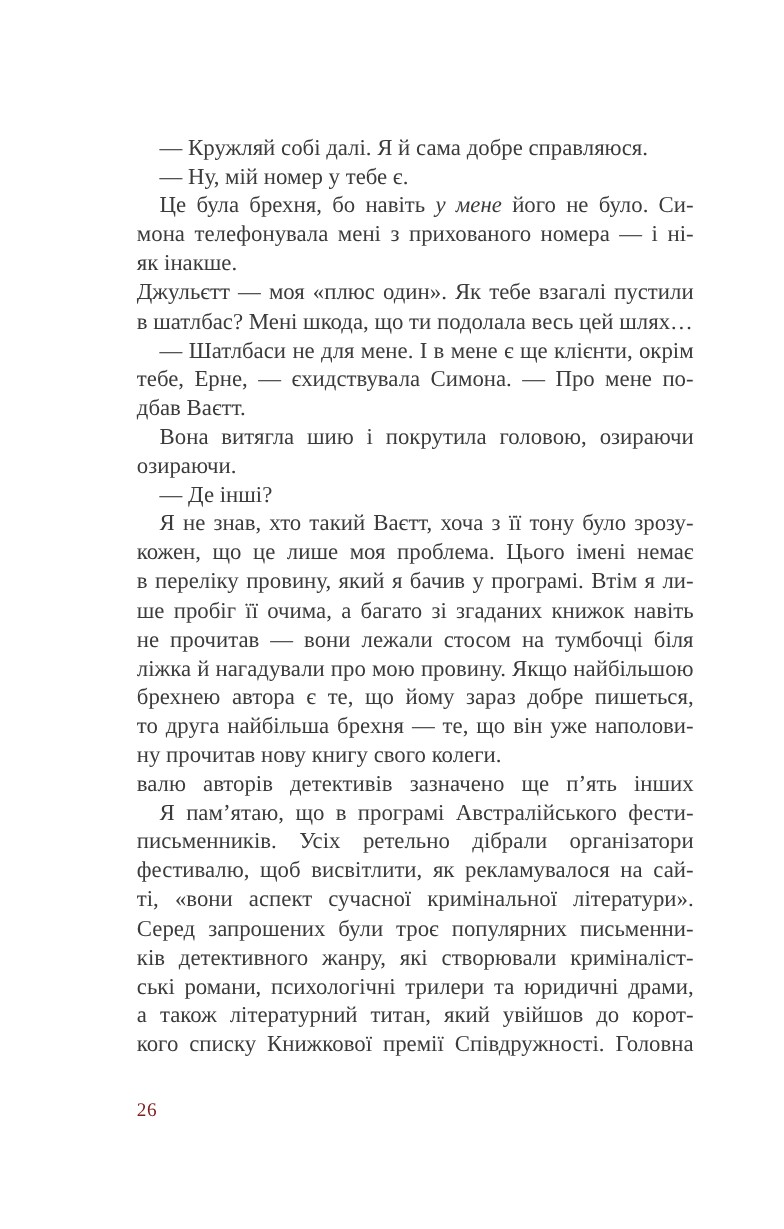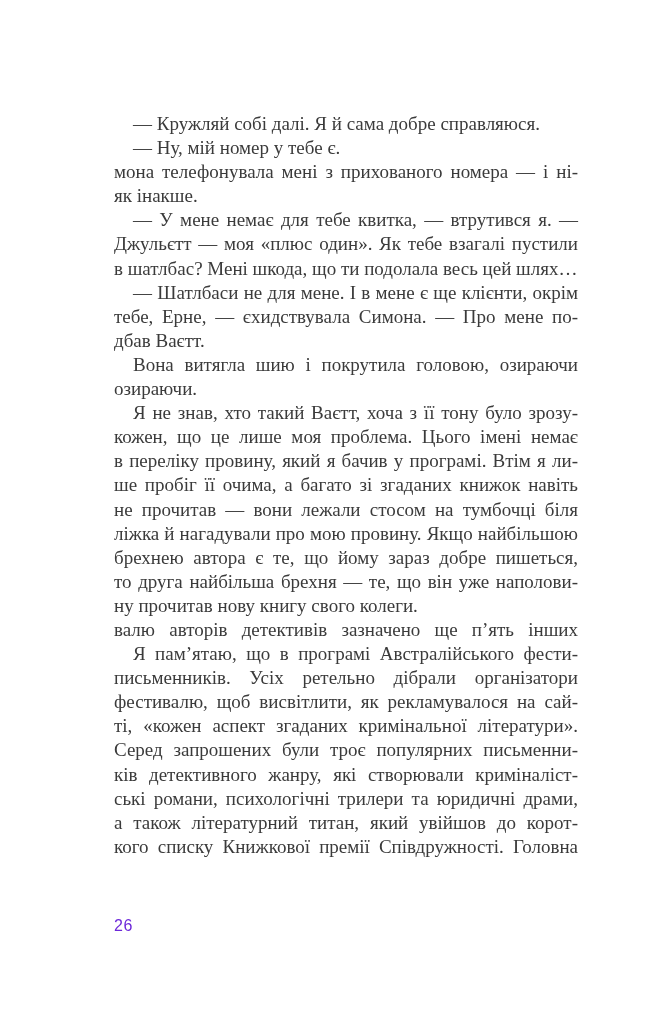--- a/index.html
+++ b/index.html
@@ -39,58 +39,59 @@
     text-indent: 19px;
     text-align: center;
   }
   .line .italic {
     font-style: italic;
   }
   .page-number {
     position: absolute;
     left: 114px;
     top: 917px;
-    color: #6d28d9;
-    font-family: Liberation Sans, sans-serif;
+    color: #7f1d1d;
+    font-family: Liberation Serif, serif;
     font-size: 16px;
     font-weight: 500;
     letter-spacing: 0.5px;
   }
 </style>
 </head>
 <body>
 
 <div class="screen">
   <div class="text-block">
       <div class="line indent last"><span>— Кружляй собі далі. Я й сама добре справляюся.</span></div>
       <div class="line indent last"><span>— Ну, мій номер у тебе є.</span></div>
+      <div class="line indent"><span>Це була брехня, бо навіть </span><span class="italic">у мене</span><span> його не було. Си-</span></div>
       <div class="line"><span>мона телефонувала мені з прихованого номера — і ні-</span></div>
       <div class="line last"><span>як інакше.</span></div>
-      <div class="line indent"><span>— У мене немає для тебе квитка, — втрутився я. —</span></div>
       <div class="line"><span>Джульєтт — моя «плюс один». Як тебе взагалі пустили</span></div>
       <div class="line last"><span>в шатлбас? Мені шкода, що ти подолала весь цей шлях…</span></div>
       <div class="line indent"><span>— Шатлбаси не для мене. І в мене є ще клієнти, окрім</span></div>
       <div class="line"><span>тебе, Ерне, — єхидствувала Симона. — Про мене по-</span></div>
       <div class="line last"><span>дбав Ваєтт.</span></div>
       <div class="line indent"><span>Вона витягла шию і покрутила головою, озираючи</span></div>
       <div class="line last"><span>озираючи.</span></div>
+      <div class="line indent last"><span>— Де інші?</span></div>
       <div class="line indent"><span>Я не знав, хто такий Ваєтт, хоча з її тону було зрозу-</span></div>
       <div class="line"><span>кожен, що це лише моя проблема. Цього імені немає</span></div>
       <div class="line"><span>в переліку провину, який я бачив у програмі. Втім я ли-</span></div>
       <div class="line"><span>ше пробіг її очима, а багато зі згаданих книжок навіть</span></div>
       <div class="line"><span>не прочитав — вони лежали стосом на тумбочці біля</span></div>
       <div class="line"><span>ліжка й нагадували про мою провину. Якщо найбільшою</span></div>
       <div class="line"><span>брехнею автора є те, що йому зараз добре пишеться,</span></div>
       <div class="line"><span>то друга найбільша брехня — те, що він уже наполови-</span></div>
       <div class="line last"><span>ну прочитав нову книгу свого колеги.</span></div>
       <div class="line"><span>валю авторів детективів зазначено ще п’ять інших</span></div>
       <div class="line indent"><span>Я пам’ятаю, що в програмі Австралійського фести-</span></div>
       <div class="line"><span>письменників. Усіх ретельно дібрали організатори</span></div>
       <div class="line"><span>фестивалю, щоб висвітлити, як рекламувалося на сай-</span></div>
-      <div class="line"><span>ті, «кожен аспект згаданих кримінальної літератури».</span></div>
+      <div class="line"><span>ті, «вони аспект сучасної кримінальної літератури».</span></div>
       <div class="line"><span>Серед запрошених були троє популярних письменни-</span></div>
       <div class="line"><span>ків детективного жанру, які створювали криміналіст-</span></div>
       <div class="line"><span>ські романи, психологічні трилери та юридичні драми,</span></div>
       <div class="line"><span>а також літературний титан, який увійшов до корот-</span></div>
       <div class="line"><span>кого списку Книжкової премії Співдружності. Головна</span></div>
     </div>
   <div class="page-number">26</div>
 </div>
 
 </body></html>

